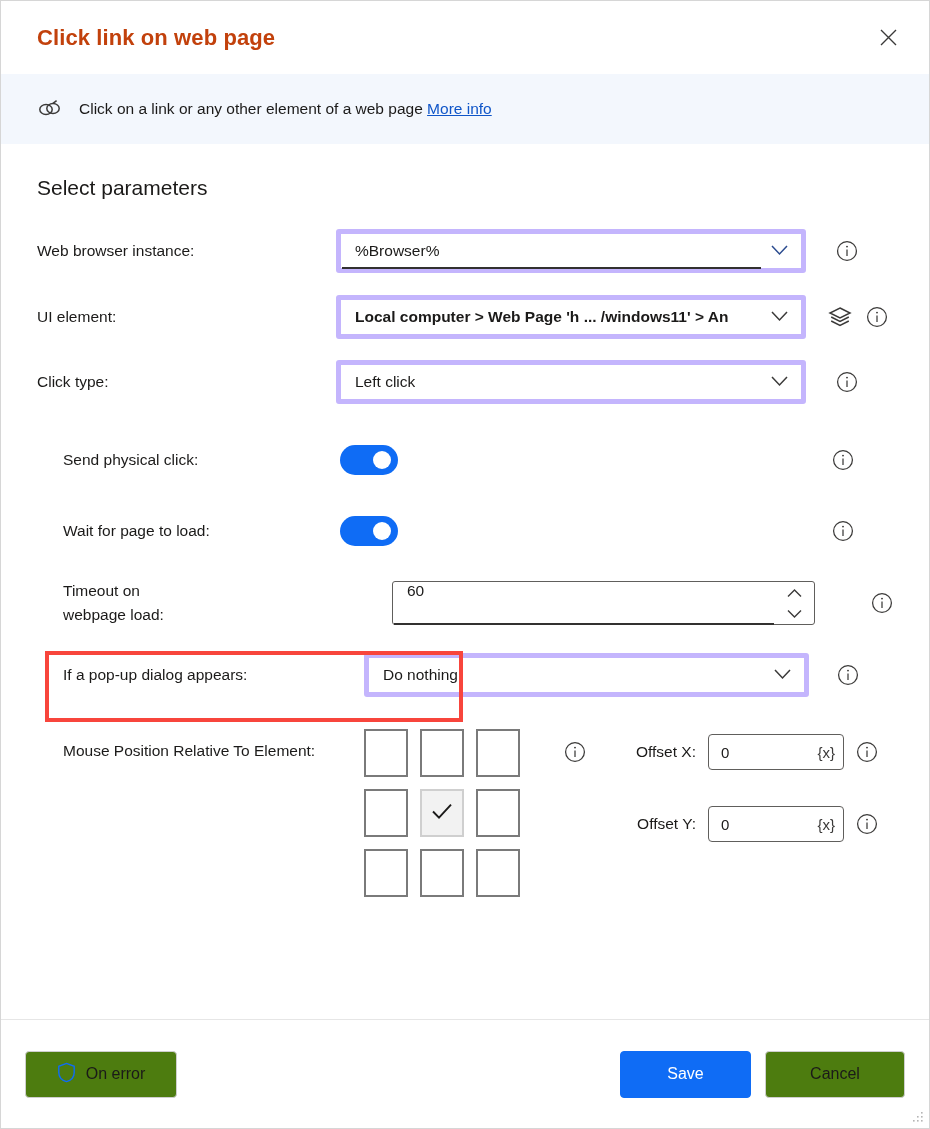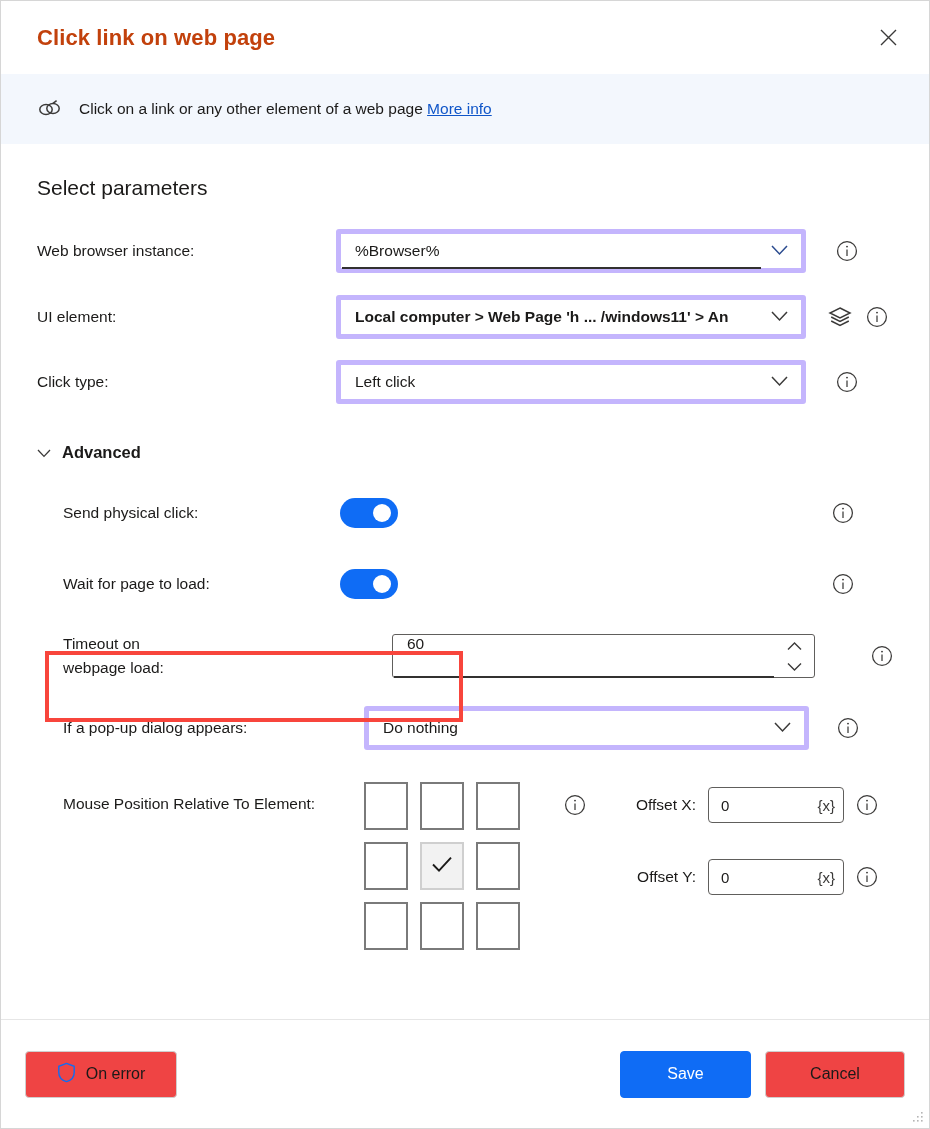--- a/index.html
+++ b/index.html
@@ -291,21 +291,21 @@
     background: #ffffff;
     display: flex;
     align-items: center;
     padding: 0 24px;
     box-sizing: border-box;
   }
   .btn {
     height: 47px;
     border-radius: 4px;
     border: 1px solid #cfcfcf;
-    background: #ef4444;
+    background: #4d7c0f;
     font-size: 16px;
     color: #1b1a19;
     display: flex;
     align-items: center;
     justify-content: center;
     cursor: pointer;
     box-sizing: border-box;
     font-family: "Liberation Sans", sans-serif;
   }
   .btn-onerror { width: 152px; gap: 10px; }
@@ -416,28 +416,20 @@
       </div>
       <span class="info-i" style="margin-left:30px;">
         <svg width="22" height="22" viewBox="0 0 22 22" aria-hidden="true">
           <circle cx="11" cy="11" r="9.4" fill="none" stroke="#3b3a39" stroke-width="1.25"></circle>
           <circle cx="11" cy="6.6" r="0.95" fill="#3b3a39"></circle>
           <path d="M11 9.6 L11 16" stroke="#3b3a39" stroke-width="1.25"></path>
         </svg>
       </span>
     </div>
 
-    <div class="advanced-head">
-      <span>
-        <svg width="14" height="9" viewBox="0 0 14 9" aria-hidden="true">
-            <path d="M1 1 L7 7.4 L13 1" fill="none" stroke="#3b3a39" stroke-width="1.3"></path>
-          </svg>
-      </span>
-      <span class="txt">Advanced</span>
-    </div>
 
     <div class="row" style="height:62px; margin-top:20px;">
       <div class="label" style="width:303px; padding-left:26px; box-sizing:border-box;">Send physical click:</div>
       <div class="toggle">
         <span class="knob"></span>
       </div>
       <span class="info-i" style="margin-left:434px;">
         <svg width="22" height="22" viewBox="0 0 22 22" aria-hidden="true">
           <circle cx="11" cy="11" r="9.4" fill="none" stroke="#3b3a39" stroke-width="1.25"></circle>
           <circle cx="11" cy="6.6" r="0.95" fill="#3b3a39"></circle>

